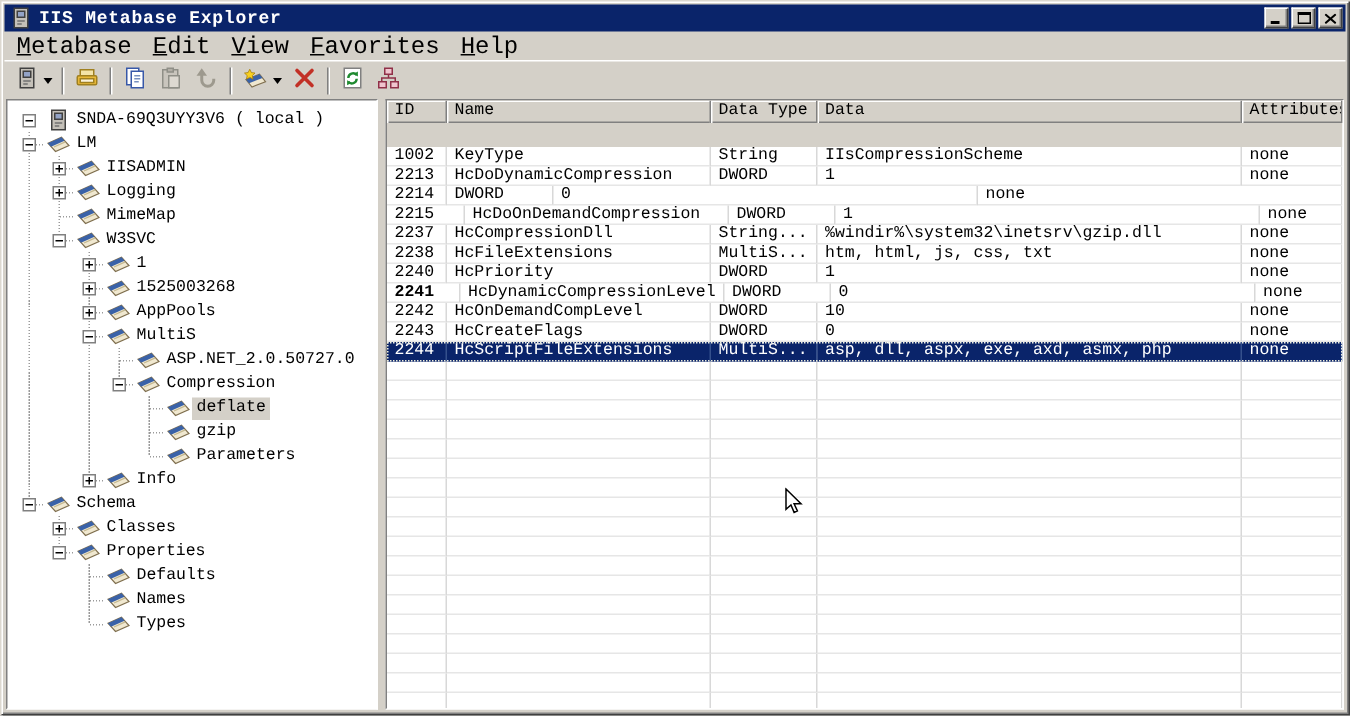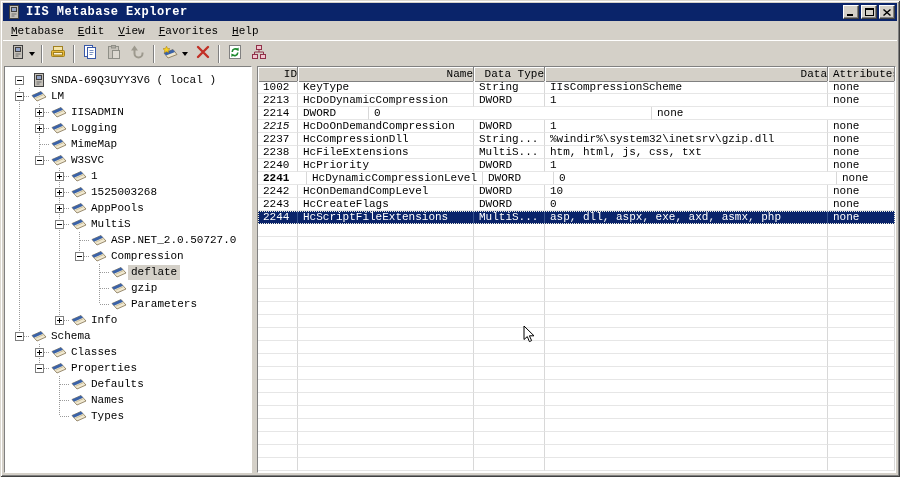--- a/index.html
+++ b/index.html
@@ -22,21 +22,21 @@
   .win-buttons{display:flex;gap:2px;}
   .wbtn{
     width:16px;height:14px;padding:0;background:var(--chrome,#D4D0C8);
     border:1px solid;border-color:#ffffff #404040 #404040 #ffffff;
     box-shadow:inset -1px -1px 0 #808080;display:inline-flex;align-items:flex-end;justify-content:center;cursor:default;
   }
   .wbtn svg{display:block;margin:0 auto 2px auto;}
   
   .menubar{
     position:absolute;left:3px;top:21px;right:3px;height:19px;
-    display:flex;align-items:center;font-size:11px;color:#000;padding-left:1px;
+    display:flex;align-items:center;font-size:16px;color:#000;padding-left:1px;
   }
   .menu-item{padding:1px 7px;white-space:nowrap;line-height:16px;}
   .menu-item .accel{text-decoration:underline;}
   
   .toolbar{
     position:absolute;left:3px;top:40px;right:3px;height:26px;
     display:flex;align-items:center;padding-left:4px;border-top:1px solid #ffffff;
   }
   .tbtn{display:inline-flex;align-items:center;justify-content:center;height:22px;min-width:22px;padding:0 1px;margin:0 1px;background:transparent;border:1px solid transparent;}
   .tbtn.disabled{opacity:.9;}
@@ -65,21 +65,21 @@
   .ebox{
     position:absolute;left:6px;top:4px;width:9px;height:9px;background:#ffffff;
     border:1px solid #808080;
   }
   .ebox::before{content:"";position:absolute;left:1px;right:1px;top:3px;height:1px;background:#000;}
   .ebox.plus::after{content:"";position:absolute;top:1px;bottom:1px;left:3px;width:1px;background:#000;}
   .ticon{width:19px;height:16px;flex:none;display:inline-flex;align-items:center;justify-content:center;}
   .tlabel{padding:1px 3px;line-height:13px;color:#000;}
   .trow.selected .tlabel{background:var(--inactive-sel,#D4D0C8);}
   
-  .lv-header{display:flex;height:14px;flex:none;background:var(--chrome,#D4D0C8);text-align:right;}
+  .lv-header{display:flex;height:31px;flex:none;background:var(--chrome,#D4D0C8);}
   .hcell{
     flex:none;height:15px;background:var(--chrome,#D4D0C8);font-size:11px;line-height:14px;
     padding-left:5px;white-space:nowrap;overflow:hidden;
     border-right:1px solid #808080;
     box-shadow:inset 1px 1px 0 #ffffff, inset 0 -1px 0 #808080;
   }
   .hcell.flex{flex:1;}
   .lv-body{flex:1;overflow:hidden;}
   .lrow{display:flex;height:13px;}
   .lcell{
@@ -655,21 +655,21 @@
           <div class="lcell" style="width: 283px;">1</div>
           <div class="lcell flex">none</div>
         </div>
         <div class="lrow">
           <div class="lcell" style="width: 40px;">2214</div>
           <div class="lcell" style="width: 71px;">DWORD</div>
           <div class="lcell" style="width: 283px;">0</div>
           <div class="lcell flex">none</div>
         </div>
         <div class="lrow">
-          <div class="lcell" style="width: 40px; font-style: italic;">2215</div>
+          <div class="lcell" style="width: 52px;">2215</div>
           <div class="lcell" style="width: 176px;">HcDoOnDemandCompression</div>
           <div class="lcell" style="width: 71px;">DWORD</div>
           <div class="lcell" style="width: 283px;">1</div>
           <div class="lcell flex">none</div>
         </div>
         <div class="lrow">
           <div class="lcell" style="width: 40px;">2237</div>
           <div class="lcell" style="width: 176px;">HcCompressionDll</div>
           <div class="lcell" style="width: 71px;">String...</div>
           <div class="lcell" style="width: 283px;">%windir%\system32\inetsrv\gzip.dll</div>

